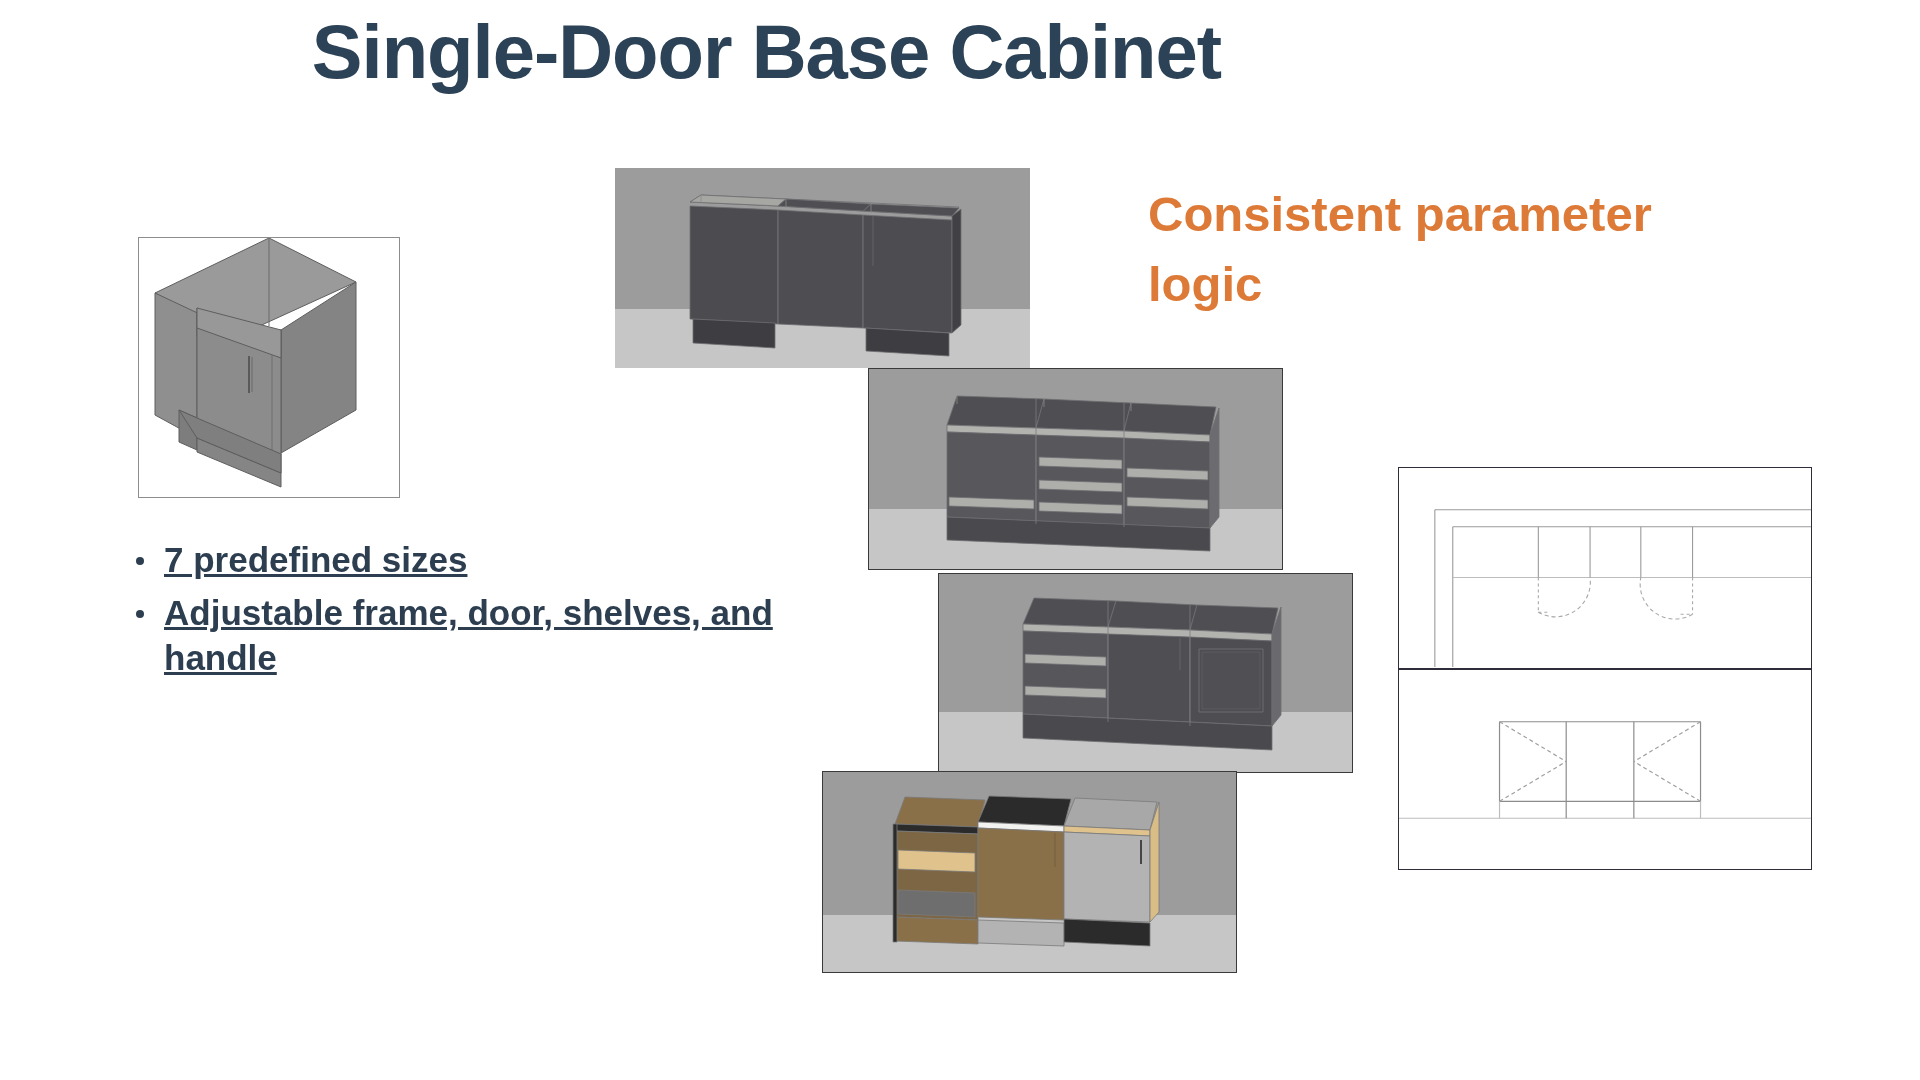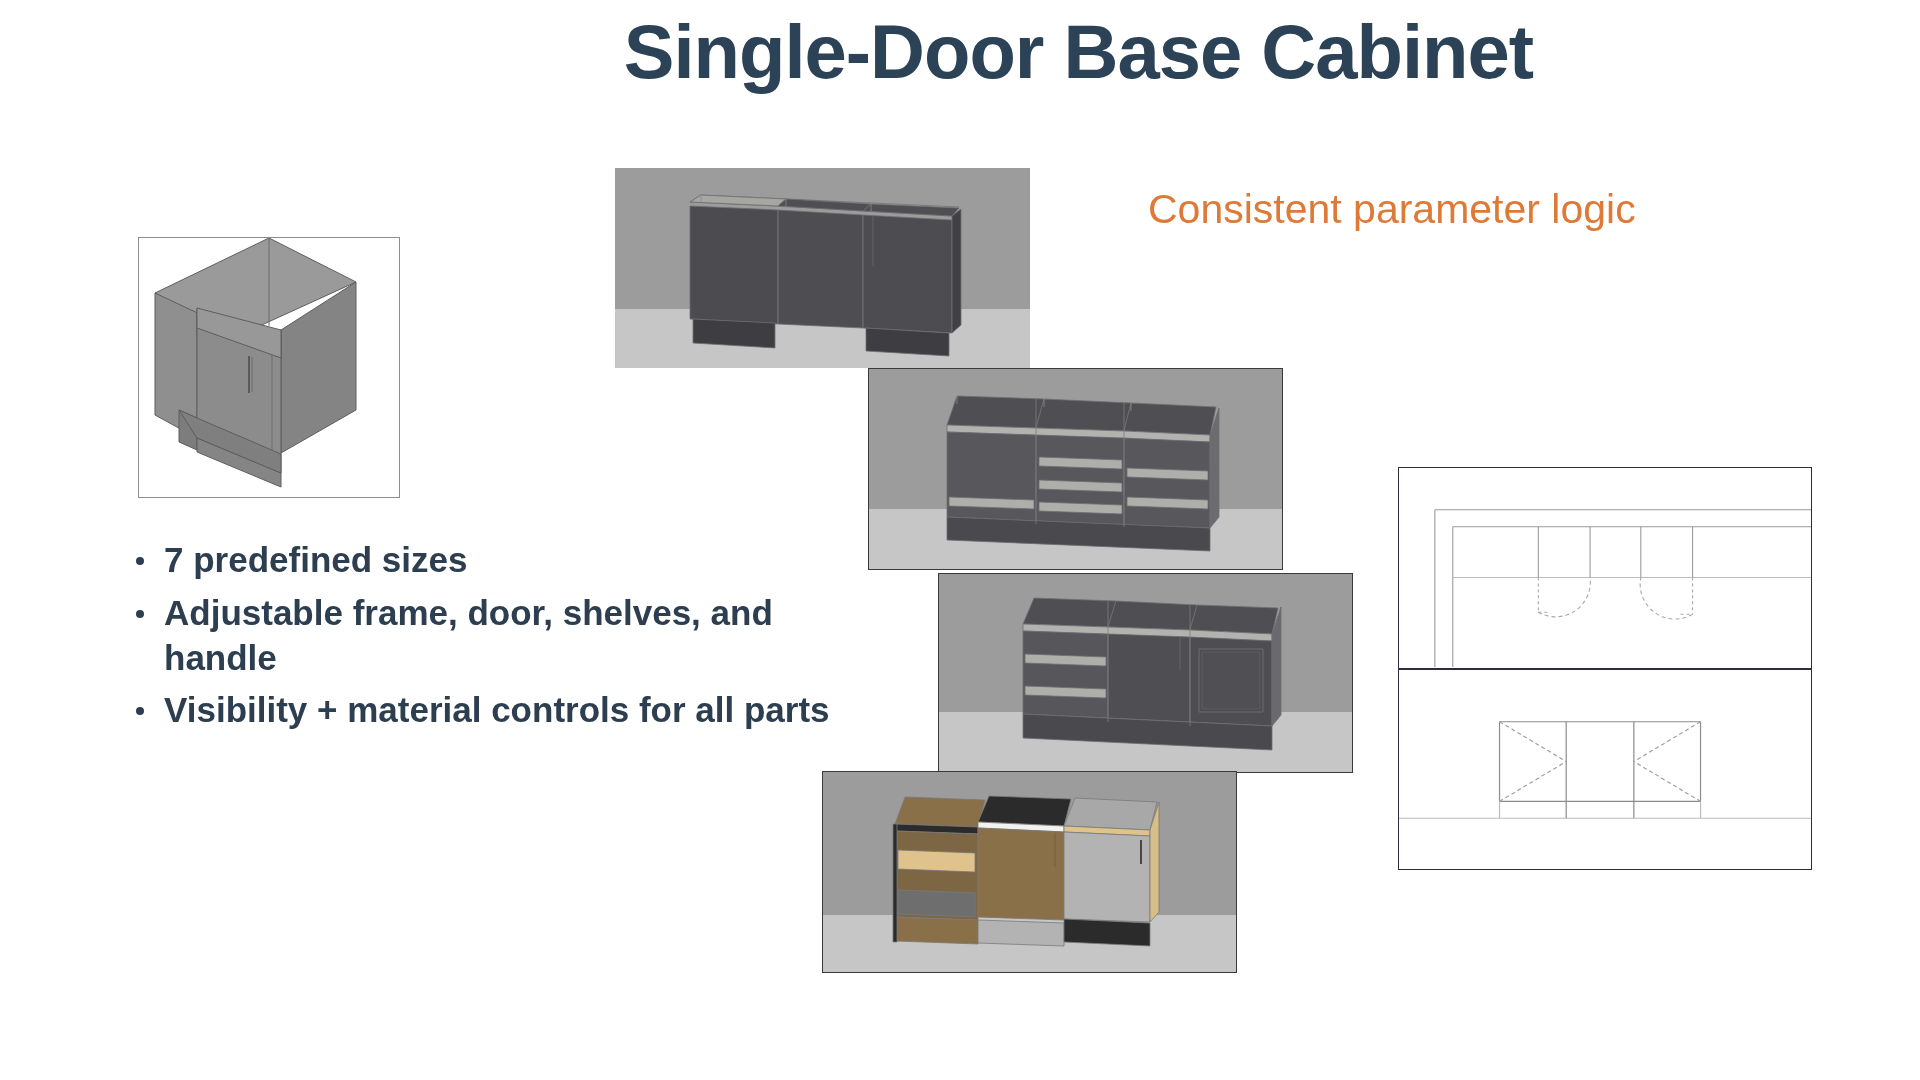--- a/index.html
+++ b/index.html
@@ -15,37 +15,37 @@
     font-family: "Liberation Sans", sans-serif;
     -webkit-font-smoothing: antialiased;
   }
 
   
   #slide-title {
     position: absolute;
     left: 0;
     top: 8px;
     width: 1533px;
-    text-align: right;
+    text-align: center;
     font-size: 76px;
     font-weight: bold;
     letter-spacing: -1px;
     color: #2c4257;
     line-height: 1.15;
     white-space: nowrap;
   }
 
   
   #callout {
     position: absolute;
     left: 1148px;
     top: 180px;
     width: 600px;
-    font-size: 41px;
-    font-weight: normal;
+    font-size: 49px;
+    font-weight: bold;
     line-height: 1.42;
     color: #dd7a37;
   }
   #callout .cl-line { display: block; }
 
   
   #feature-list {
     position: absolute;
     left: 128px;
     top: 538px;
@@ -55,20 +55,21 @@
     list-style: none;
     color: #2c3e50;
     font-size: 35px;
     font-weight: bold;
     line-height: 1.28;
   }
   #feature-list li {
     position: relative;
     padding-left: 36px;
     margin-bottom: 8px;
+    text-decoration: underline;
   }
   #feature-list li::before {
     content: "";
     position: absolute;
     left: 8px;
     top: 19px;
     width: 8px;
     height: 8px;
     border-radius: 50%;
     background: #2c3e50;
@@ -339,14 +340,13 @@
   </svg>
 </div>
 
 <div id="callout">
   <span class="cl-line">Consistent parameter logic</span>
 </div>
 
 <ul id="feature-list">
   <li>7 predefined sizes</li>
   <li>Adjustable frame, door, shelves, and handle</li>
-  <li>Visibility + material controls for all parts</li>
 </ul>
 
 </body></html>

